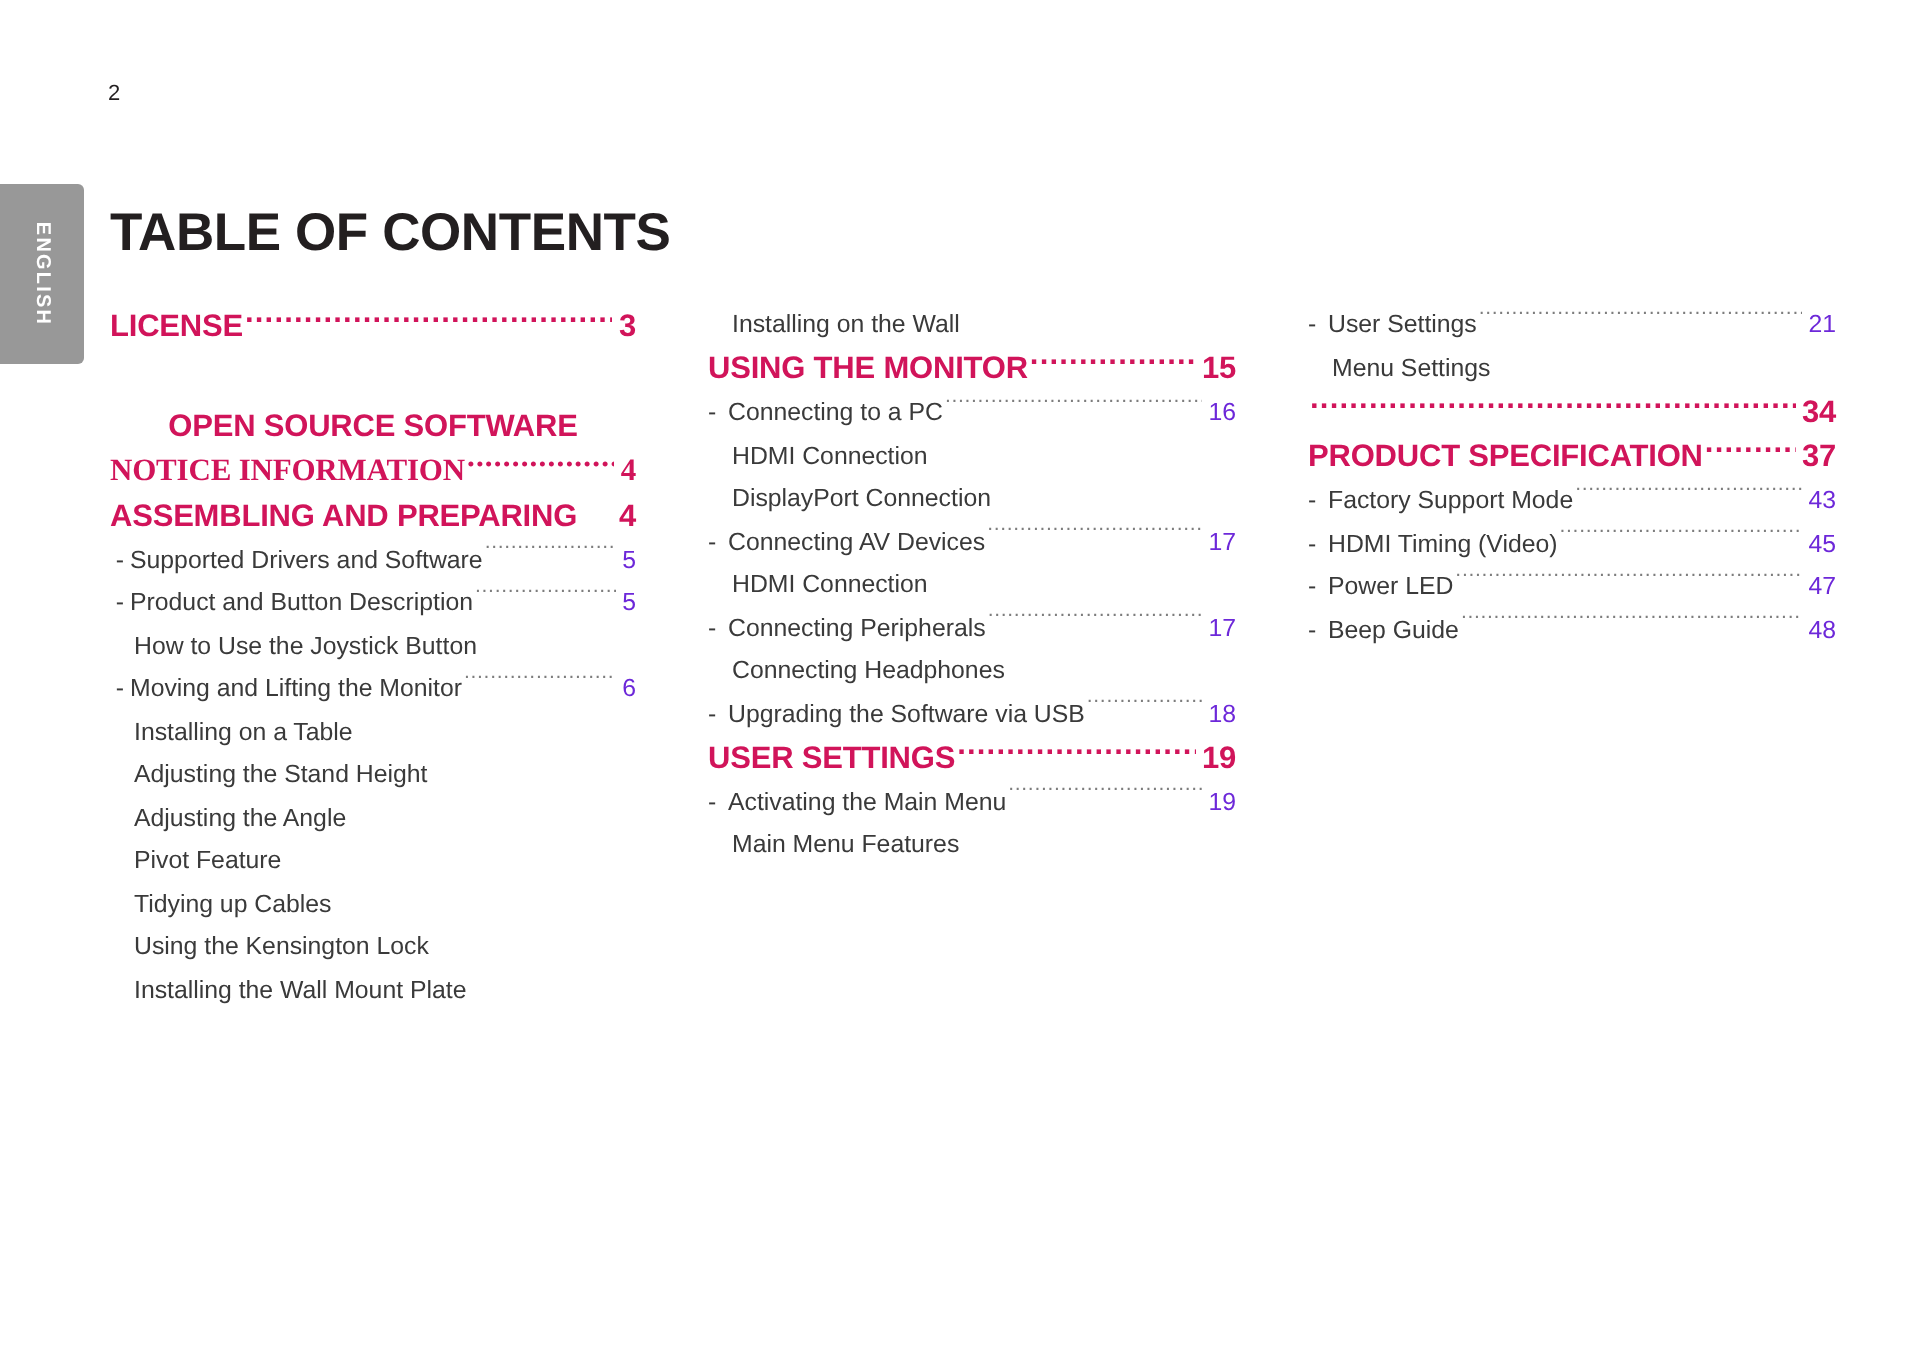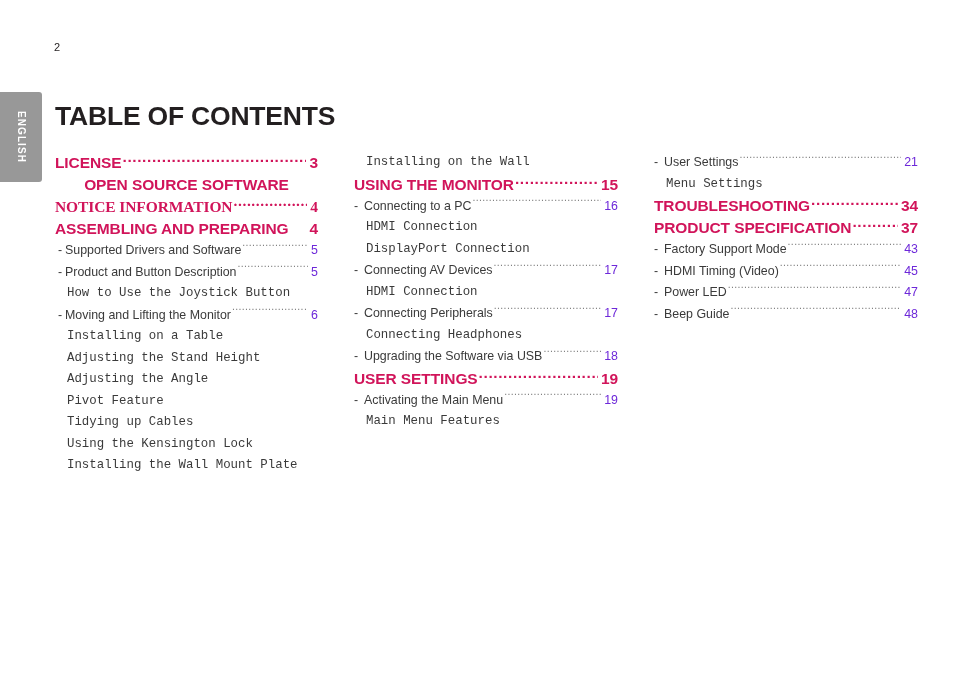--- a/index.html
+++ b/index.html
@@ -115,21 +115,21 @@
     white-space: nowrap;
     padding-left: 2px;
   }
 
   
   .major-wrap {
     color: #d1145a;
     font-size: 15.5px;
     font-weight: bold;
     line-height: 22px;
-    margin-top: 0;
+    margin-top: 28px;
     letter-spacing: -0.1px;
   }
   .major-wrap .line1 { display: block; }
 
   
   .entry.sub {
     color: #3a3a3a;
     font-size: 12.4px;
     line-height: 21.5px;
     font-weight: normal;
@@ -163,21 +163,20 @@
     padding-left: 2px;
     color: #6d28d9;
   }
 
   
   .entry.leaf {
     color: #3a3a3a;
     font-size: 12.4px;
     line-height: 21.5px;
     padding-left: 12px;
-    font-family: Liberation Mono, monospace;
   }
 </style>
 </head>
 <body>
 
 <div class="lang-tab">
   <span class="lang-label">ENGLISH</span>
 </div>
 
 <div class="page-number">2</div>
@@ -281,21 +280,20 @@
     </div>
   <div class="col col-2">
       <div class="entry sub">
         <span class="dash">-</span>
         <span class="label">User Settings</span>
         <span class="leader"></span>
         <span class="pagenum">21</span>
       </div>
       <div class="entry leaf">Menu Settings</div>
       <div class="entry major">
-        <span class="label">TROUBLESHOOTING</span>
         <span class="leader"></span>
         <span class="pagenum">34</span>
       </div>
       <div class="entry major">
         <span class="label">PRODUCT SPECIFICATION</span>
         <span class="leader"></span>
         <span class="pagenum">37</span>
       </div>
       <div class="entry sub">
         <span class="dash">-</span>

